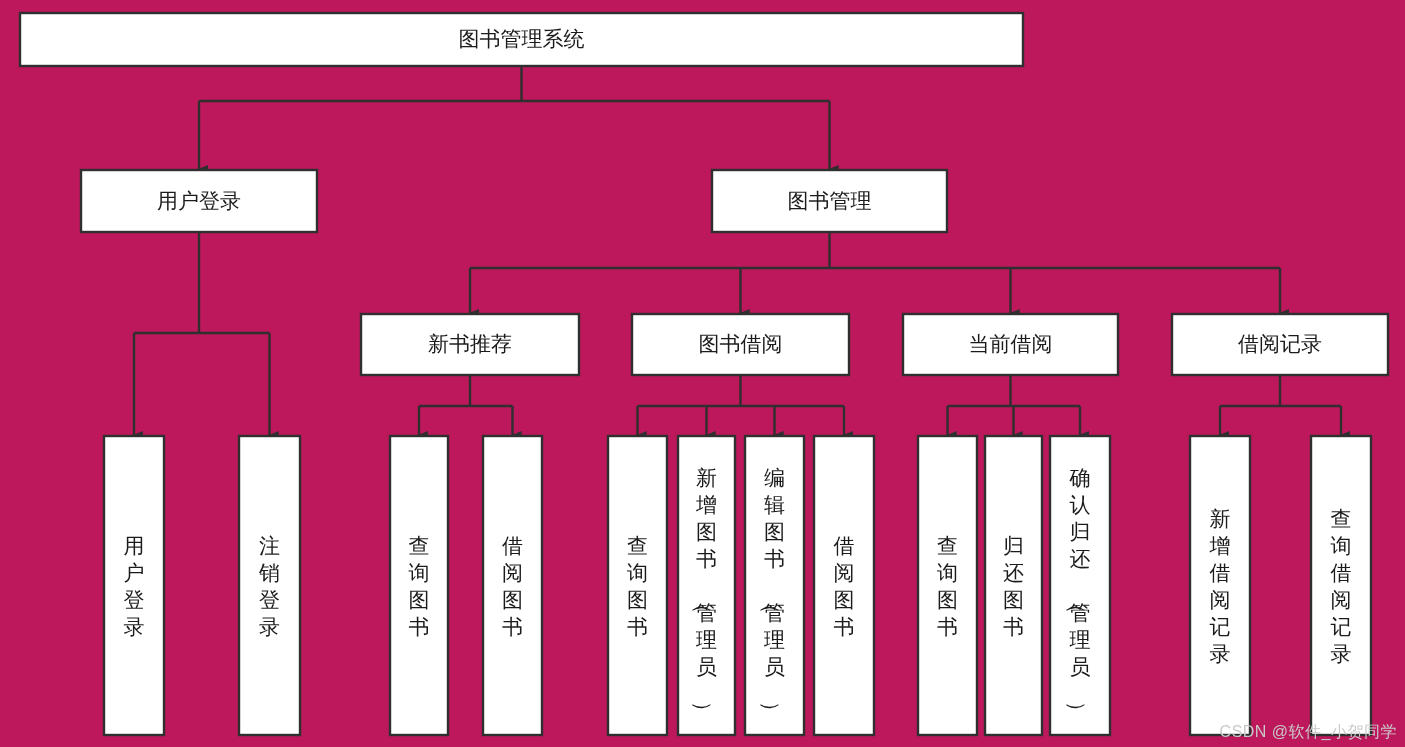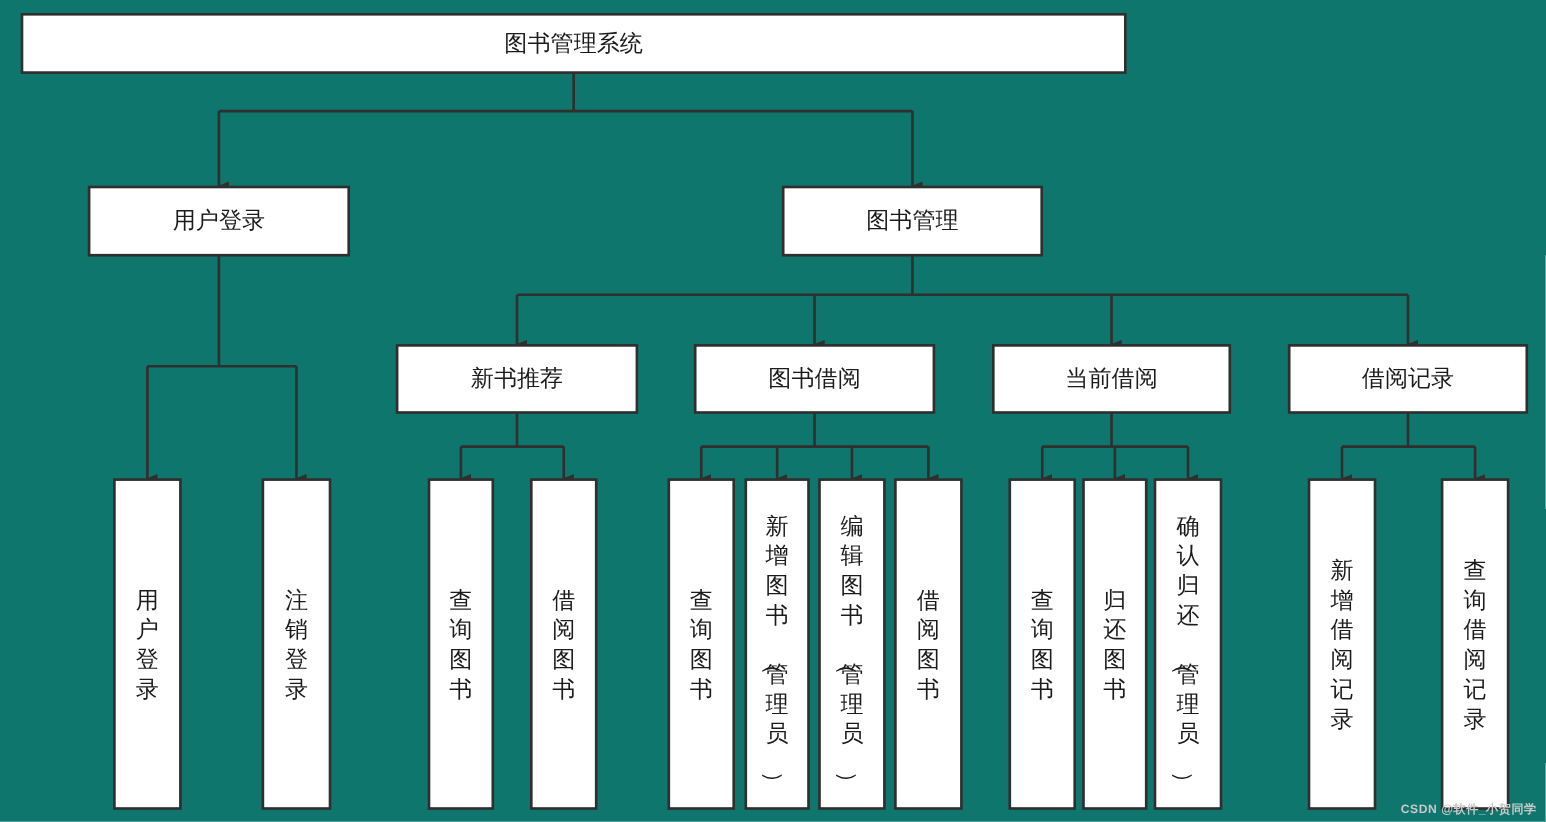--- a/index.html
+++ b/index.html
@@ -10,21 +10,21 @@
   body {
     width: 1405px;
     height: 747px;
     font-family: "Liberation Sans", "DejaVu Sans", sans-serif;
     overflow: hidden;
   }
   #diagram-root {
     position: relative;
     width: 1405px;
     height: 747px;
-    background: #0f766e;
+    background: #be185d;
   }
   svg#flow-svg {
     position: absolute;
     left: 0;
     top: 0;
     width: 1405px;
     height: 747px;
   }
   .node-box {
     fill: #ffffff;
@@ -48,26 +48,25 @@
     font-family: "Liberation Sans", "DejaVu Sans", sans-serif;
     fill: #1b1b1b;
     font-size: 21px;
     text-anchor: middle;
   }
   .watermark {
     position: absolute;
     right: 8px;
     bottom: 4px;
     font-family: "Liberation Sans", "DejaVu Sans", sans-serif;
-    font-size: 11px;
+    font-size: 16px;
     color: #c9c9c9;
     letter-spacing: 0.5px;
     white-space: nowrap;
     user-select: none;
-    font-weight: bold;
   }
 </style>
 </head>
 <body>
 
 <div id="diagram-root">
 
   <svg id="flow-svg" viewBox="0 0 1405 747">
     <defs>
       <marker id="arrowhead" markerWidth="9" markerHeight="10" refX="4.2" refY="9.2" orient="auto" markerUnits="userSpaceOnUse">

